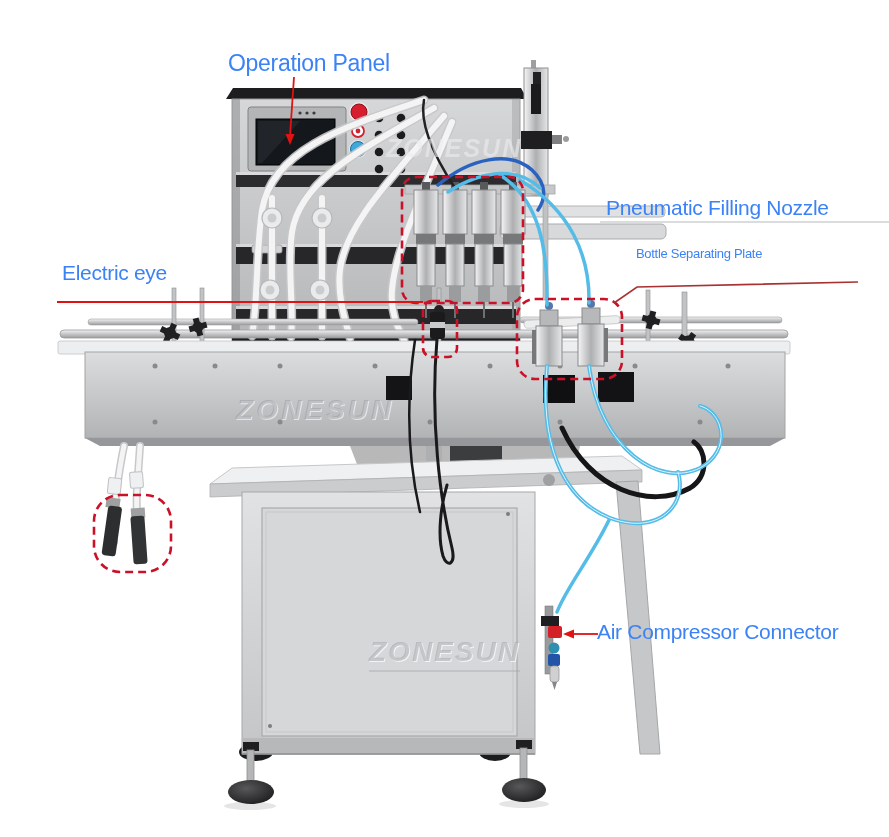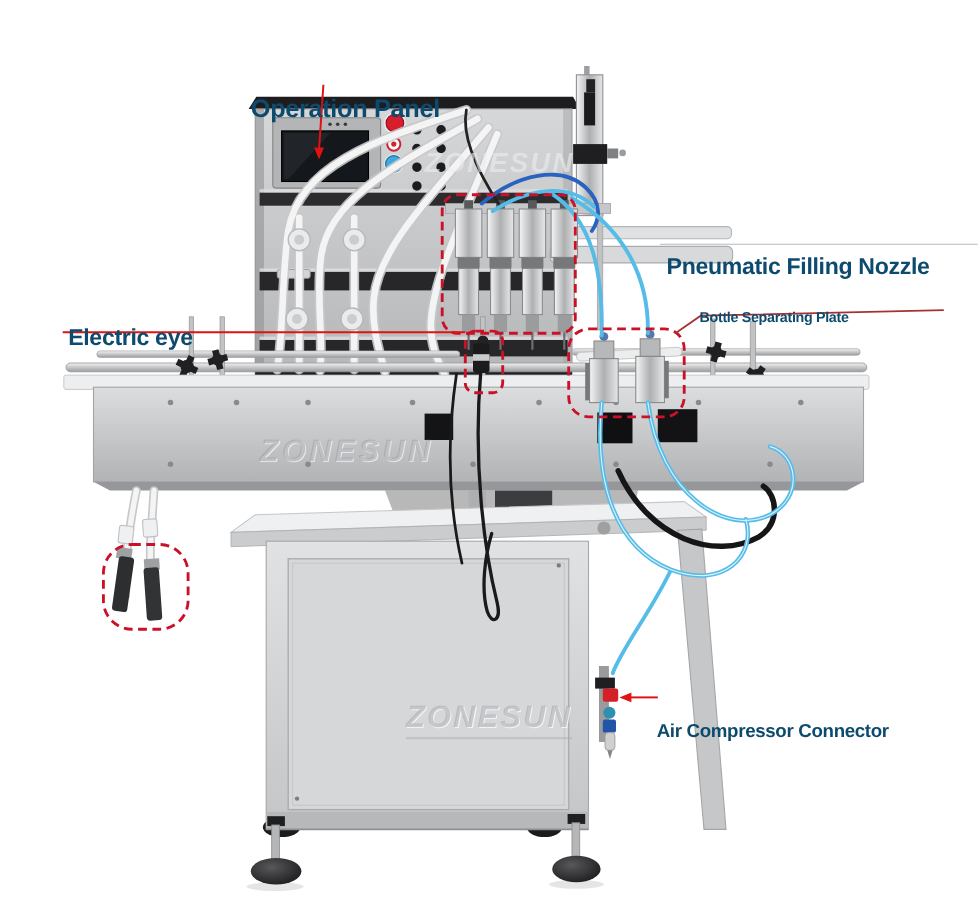--- a/index.html
+++ b/index.html
@@ -1,26 +1,26 @@
 <!DOCTYPE html>
 <html><head>
 <meta charset="utf-8">
 <style>
   html,body{margin:0;padding:0;background:#ffffff;}
   .scene{position:relative;width:889px;height:837px;background:#ffffff;overflow:hidden;
          font-family:"Liberation Sans",sans-serif;}
   .scene svg{position:absolute;left:0;top:0;}
-  .label{position:absolute;color:#0c4a6e;font-weight:bold;white-space:nowrap;
-         letter-spacing:-0.3px;margin-top:35px;}
+  .label{position:absolute;color:#3b82f6;font-weight:normal;white-space:nowrap;
+         letter-spacing:-0.3px;}
   .lbl-operation{left:228px;top:50px;font-size:23px;}
   .lbl-pneumatic{left:606px;top:196px;font-size:21px;}
   .lbl-bottle{left:636px;top:246px;font-size:13px;}
   .lbl-eye{left:62px;top:261px;font-size:21px;}
   .lbl-filter{left:57px;top:577px;font-size:23px;}
-  .lbl-air{left:597px;top:620px;font-size:17px;}
+  .lbl-air{left:597px;top:620px;font-size:21px;}
   .watermark{position:absolute;font-style:italic;font-weight:bold;white-space:nowrap;text-align:center;}
   .wm-panel{left:386px;top:134px;font-size:25px;color:rgba(235,236,238,0.62);letter-spacing:2px;}
   .wm-conveyor{left:236px;top:394px;font-size:28px;color:rgba(148,152,158,0.48);letter-spacing:3px;
                text-shadow:1px 1px 0 rgba(255,255,255,0.6);}
   .wm-cabinet{left:369px;top:636px;font-size:28px;color:rgba(168,171,176,0.62);letter-spacing:2px;
               border-bottom:2px solid rgba(168,171,176,0.45);padding-bottom:2px;
               text-shadow:1px 1px 0 rgba(255,255,255,0.7);}
 </style>
 </head>
 <body>

